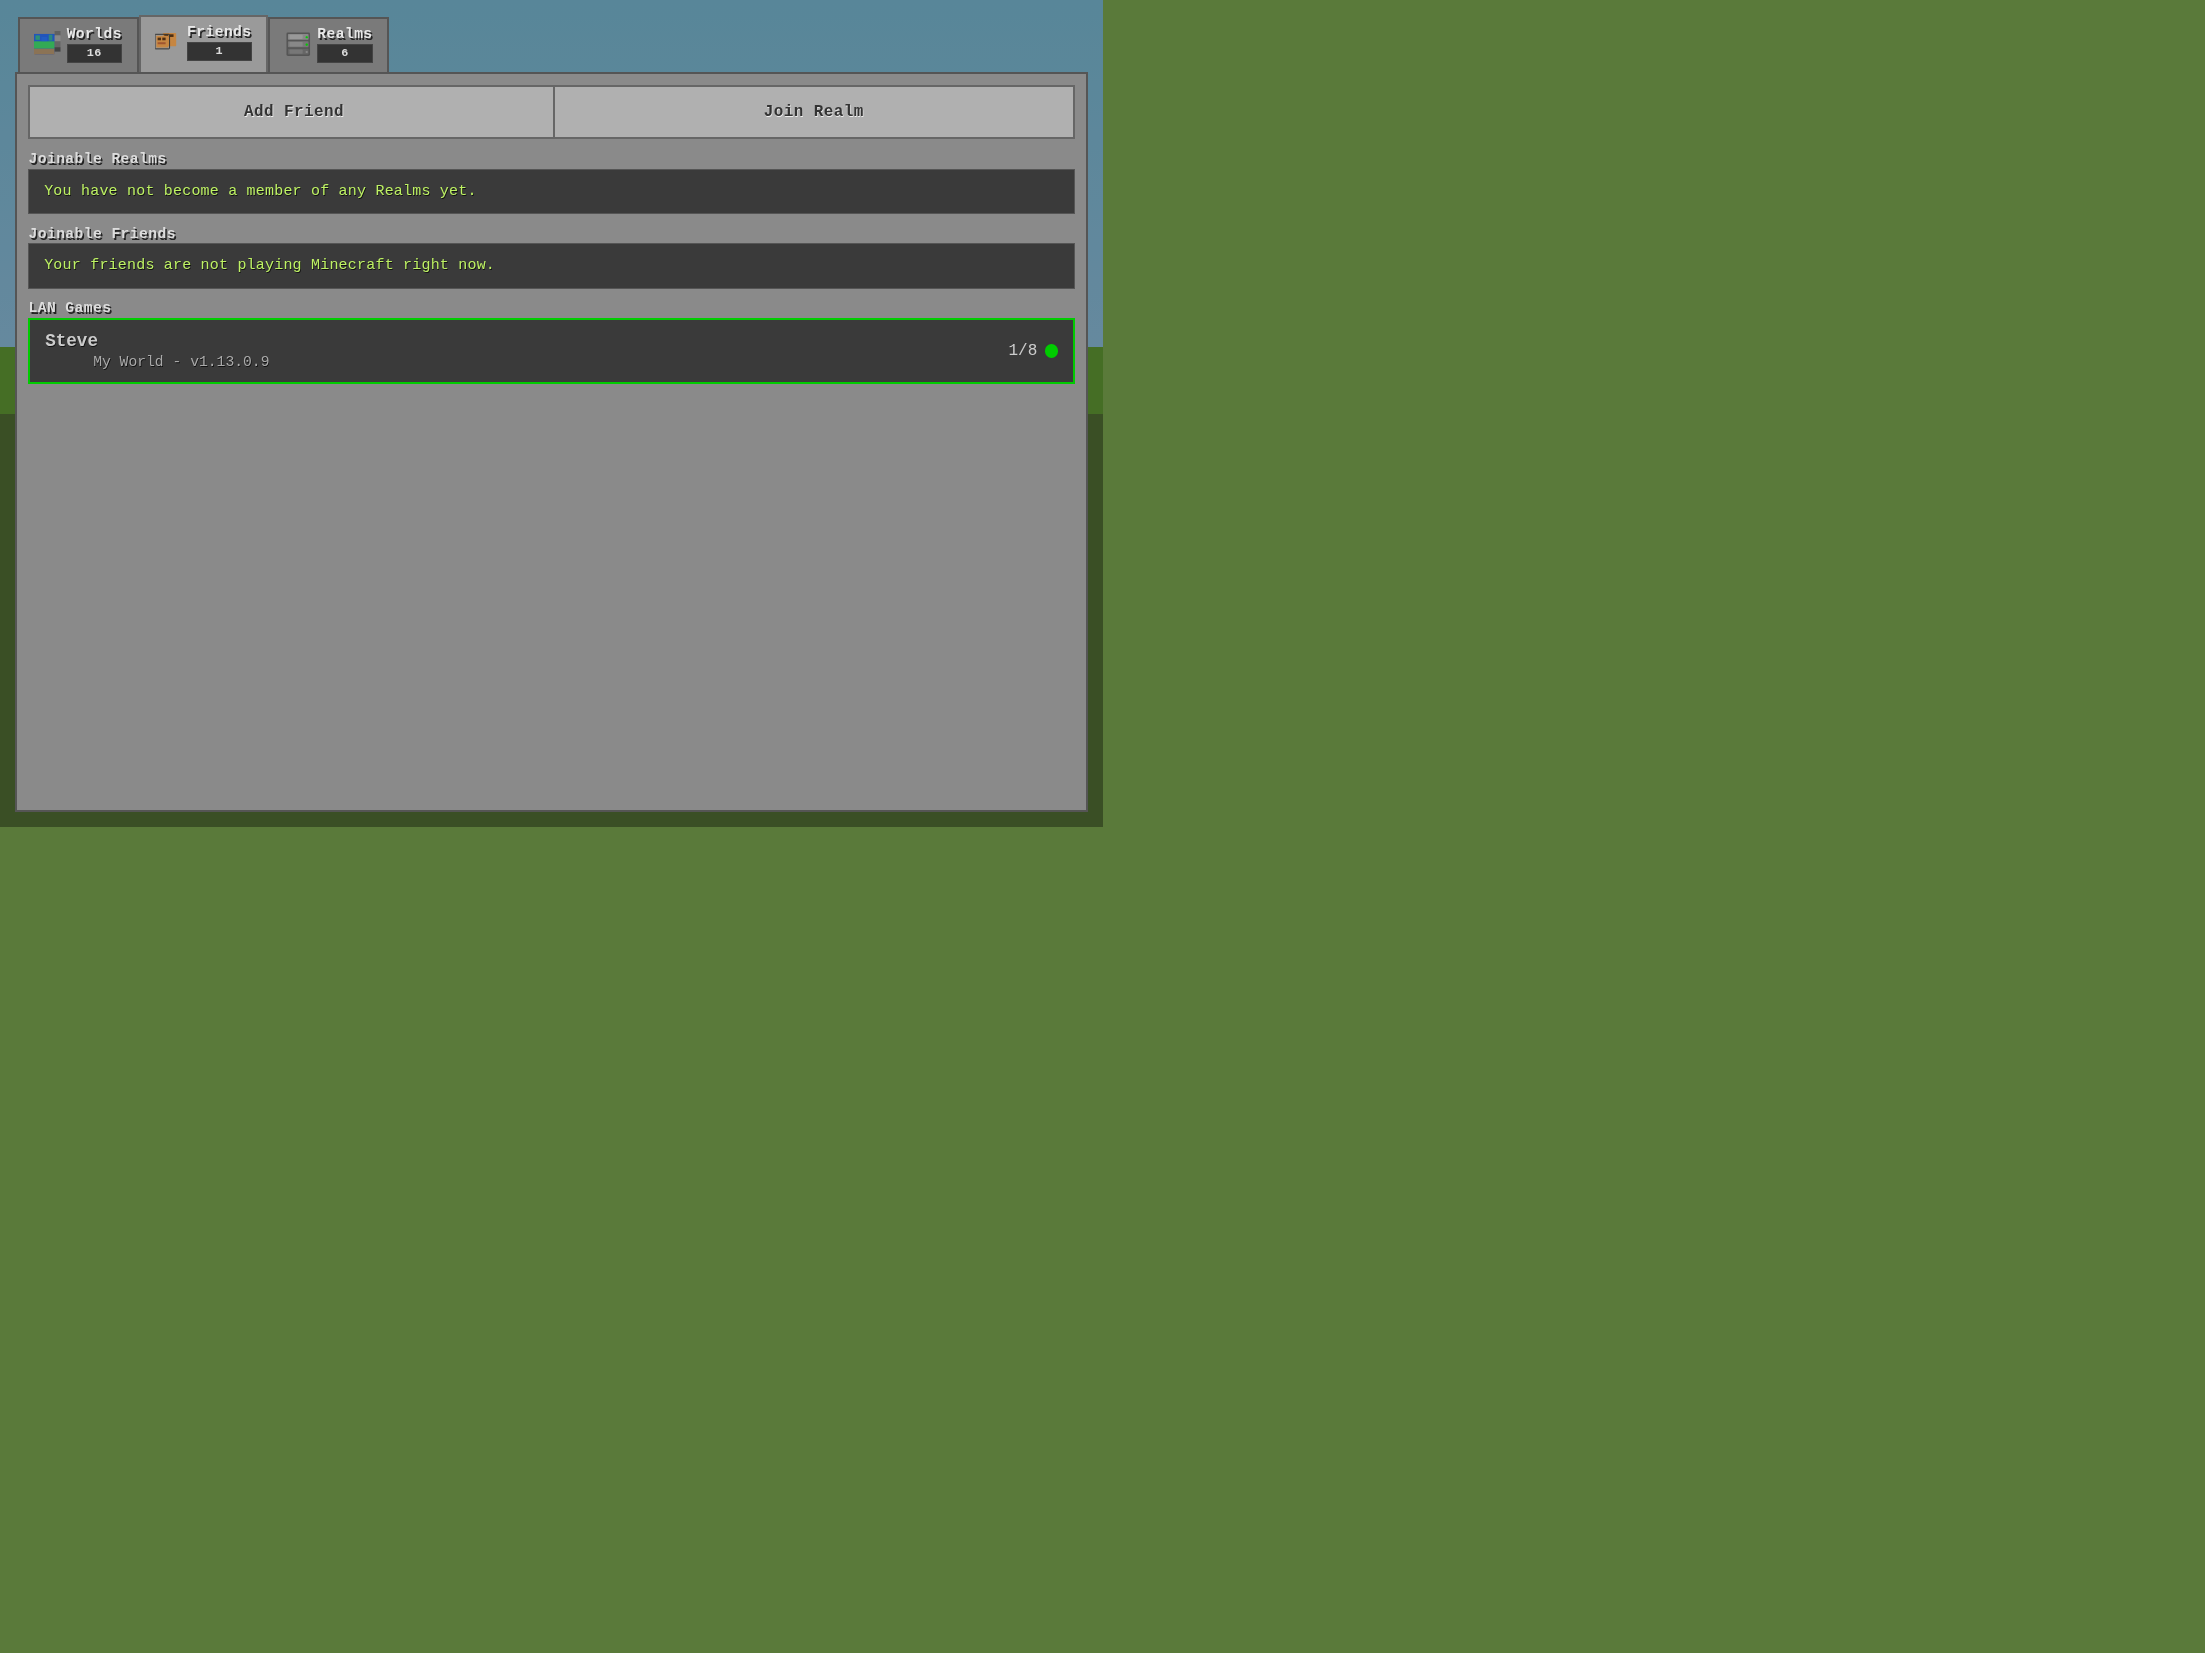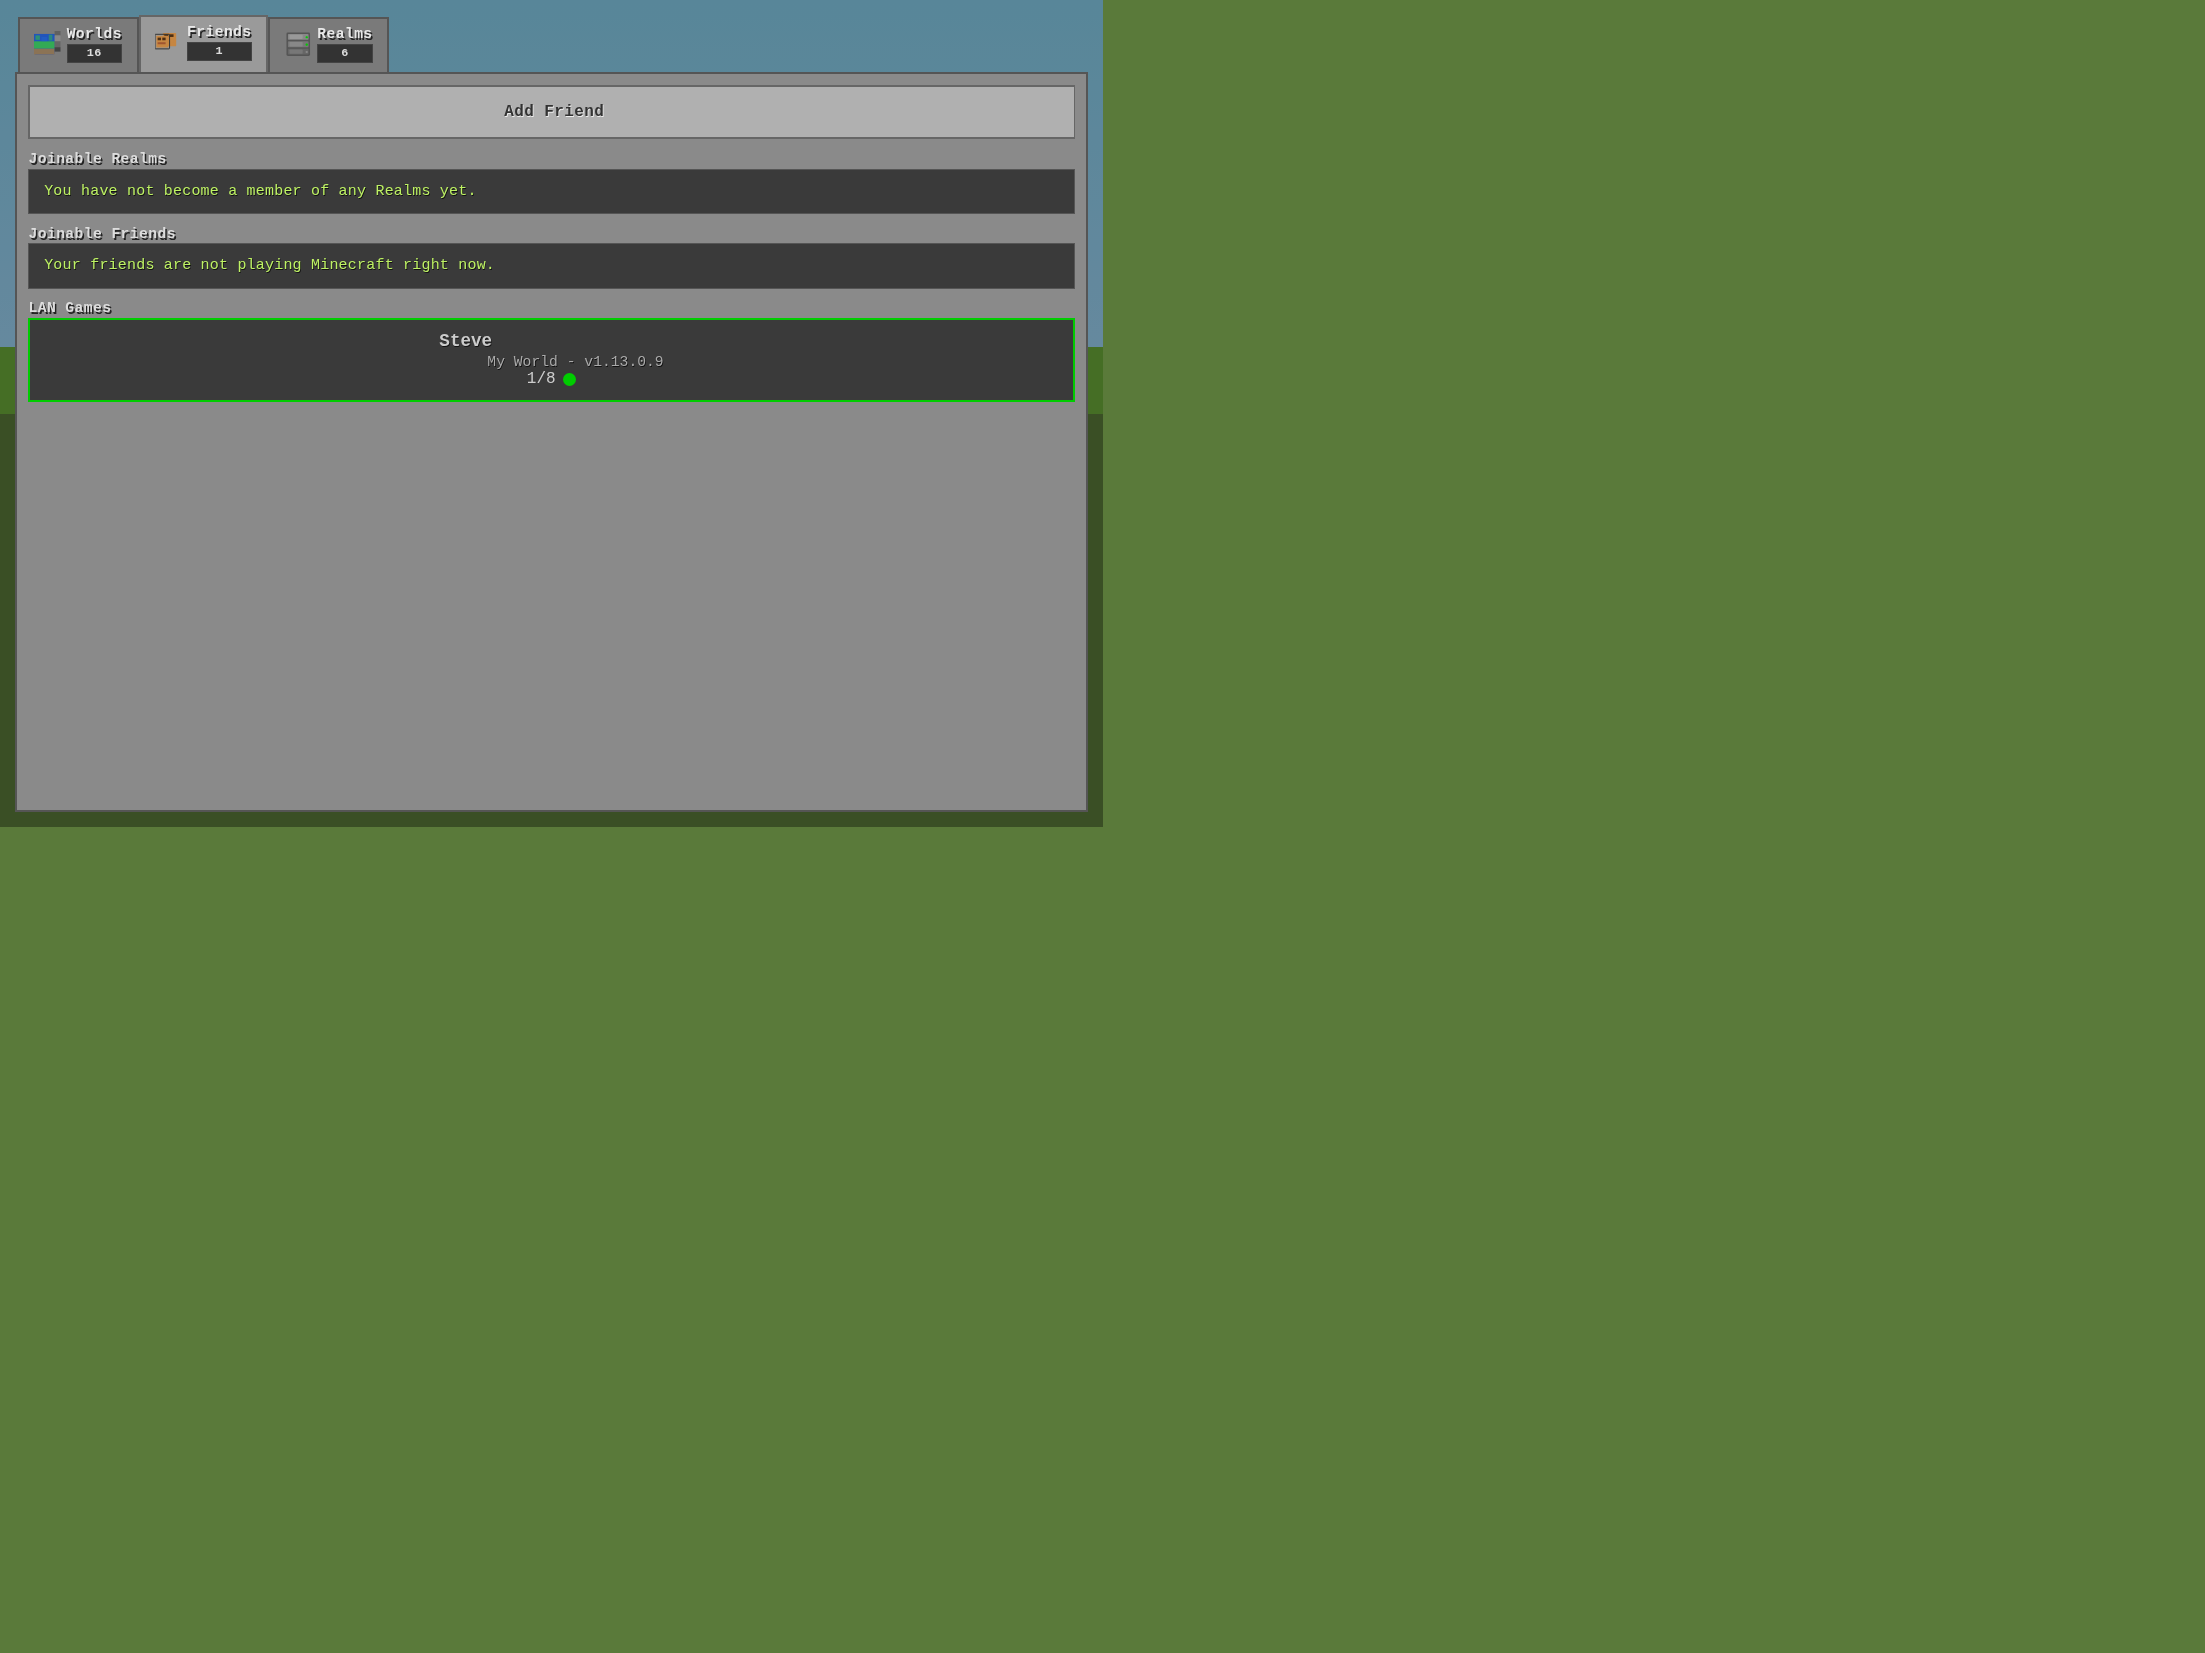--- a/index.html
+++ b/index.html
@@ -170,21 +170,20 @@
 
     
     .lan-game-entry {
       background: #3a3a3a;
       border: 2.9px solid #00cc00;
       padding: 11.8px 14.7px;
       display: flex;
       align-items: center;
       justify-content: space-between;
       cursor: pointer;
-      flex-direction: column;
     }
 
     .lan-game-info {
       display: flex;
       flex-direction: column;
       gap: 2.9px;
     }
 
     .lan-game-name {
       font-size: 17.6px;
@@ -336,20 +335,21 @@
         <span class="tab-badge mc-font">6</span>
       </div>
     </div>
 
   </div>
 
   <div class="content-panel">
 
     <div class="action-buttons">
       <button class="action-btn mc-font" style="border-right-width:1.1px;padding-left:12px;">Add Friend</button>
+      <button class="action-btn mc-font" style="border-left-width:1.1px;">Join Realm</button>
     </div>
 
     <div>
       <div class="section-header mc-font">Joinable Realms</div>
       <div class="message-box mc-font">You have not become a member of any Realms yet.</div>
     </div>
 
     <div>
       <div class="section-header mc-font">Joinable Friends</div>
       <div class="message-box mc-font">Your friends are not playing Minecraft right now.</div>

